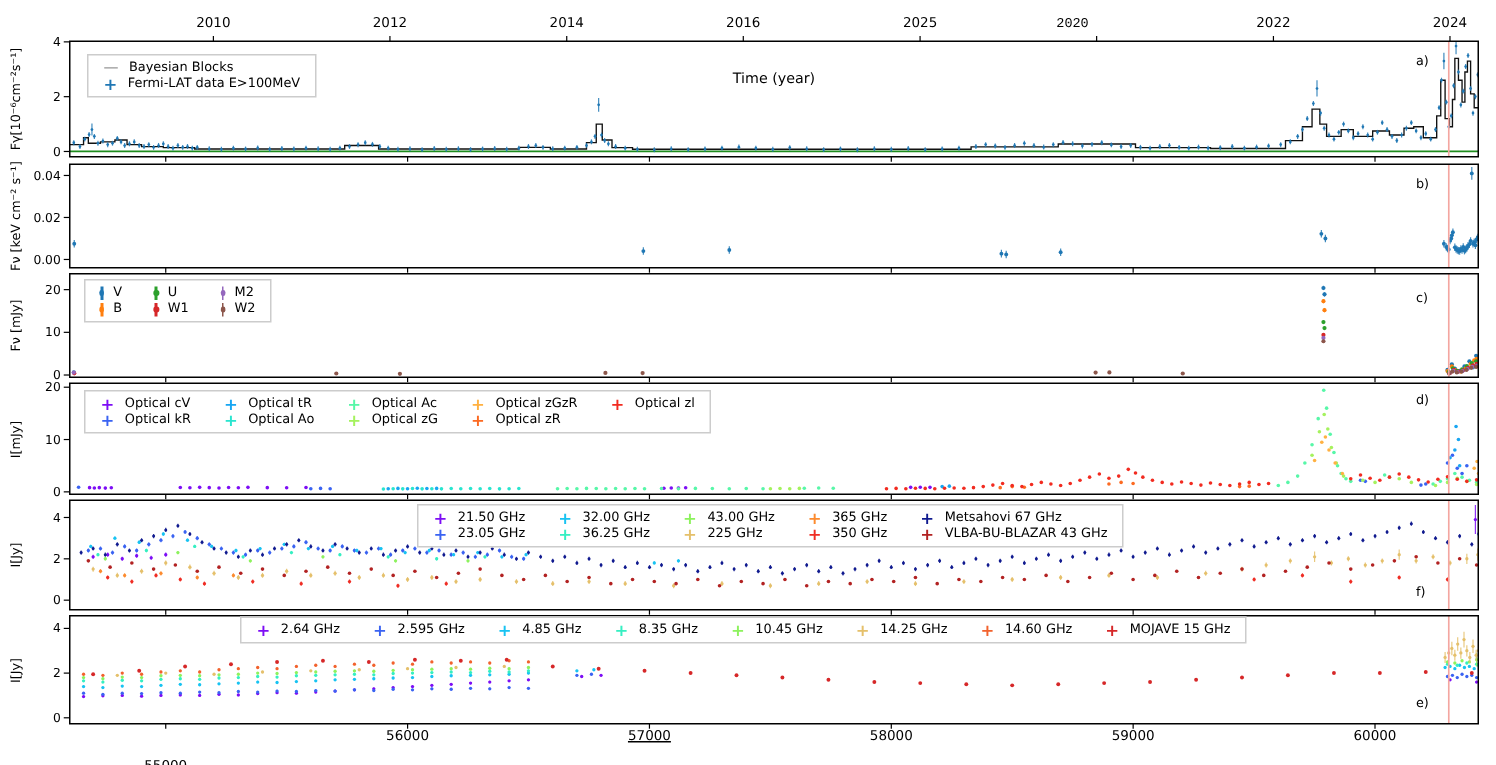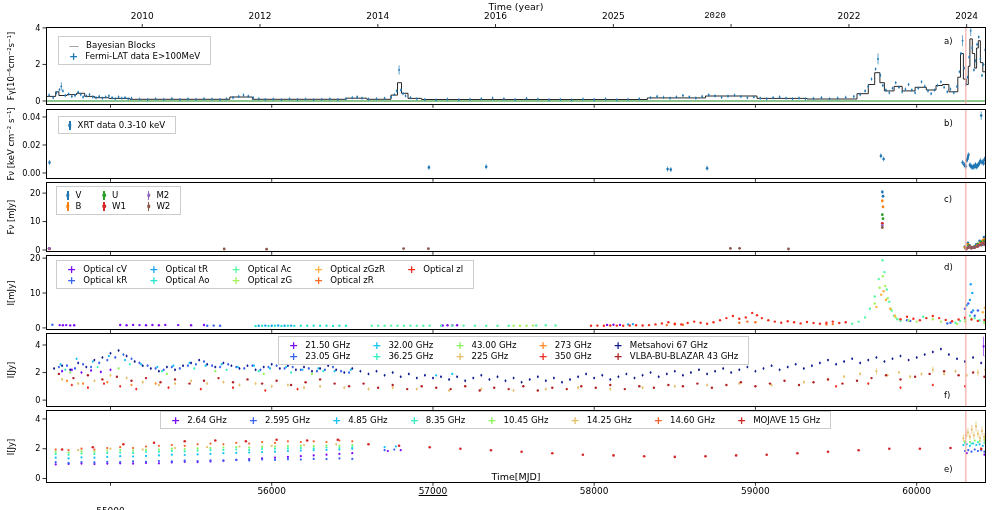--- a/index.html
+++ b/index.html
@@ -1,18 +1,18 @@
 <!DOCTYPE html>
 <html><head>
 <meta charset="utf-8">
 <style>
   html,body{margin:0;padding:0;background:#fff;}
   #fig{position:relative;width:997px;height:510px;background:#fff;overflow:hidden;
        font-family:"DejaVu Sans",sans-serif;color:#000;}
-  .axtitle{position:absolute;font-size:9.5px;transform:translateX(-50%);white-space:nowrap;}
+  .axtitle{position:absolute;font-size:9.5px;transform:translateX(-50%);white-space:nowrap;margin-top:46px;}
   .xticklab{position:absolute;font-size:9px;transform:translateX(-50%);white-space:nowrap;}
   .ylab{position:absolute;font-size:8.5px;transform:translate(-50%,-50%) rotate(-90deg);white-space:nowrap;}
   .pletter{position:absolute;font-size:8.5px;}
   .legend{position:absolute;border:1px solid #ccc;background:rgba(255,255,255,.93);
           display:grid;grid-auto-flow:column;column-gap:22px;row-gap:1px;
           padding:3px 10px;font-size:8.6px;align-items:center;z-index:5;}
   .ent{display:flex;align-items:center;gap:7px;white-space:nowrap;}
   .mk{font-weight:bold;font-size:11px;line-height:9px;display:inline-block;}
   .mk-line{font-weight:normal;font-size:10px;}
   .mkde{position:relative;width:1.5px;height:9px;display:inline-block;}
@@ -1946,26 +1946,20 @@
         <span class="mk mk-line" style="color: rgb(136, 136, 136);">—</span>
         <span>Bayesian Blocks</span>
       </div>
       <div class="ent">
         <span class="mk" style="color: rgb(31, 119, 180);">+</span>
         <span>Fermi-LAT data E&gt;100MeV</span>
       </div>
     </div>
     <div class="ylab" style="left: 11px; top: 144px;">Fν [keV cm⁻² s⁻¹]</div>
     <div class="pletter" style="left: 944px; top: 118px;">b)</div>
-    <div class="legend" style="left: 58px; top: 116px; grid-template-rows: repeat(1, auto);">
-      <div class="ent">
-        <span class="mkde" style="background: rgb(31, 119, 180);"></span>
-        <span>XRT data 0.3-10 keV</span>
-      </div>
-    </div>
     <div class="ylab" style="left: 11px; top: 217px;">Fν [mJy]</div>
     <div class="pletter" style="left: 944px; top: 194px;">c)</div>
     <div class="legend" style="left: 56px; top: 186px; grid-template-rows: repeat(2, auto);">
       <div class="ent">
         <span class="mkde" style="background: rgb(31, 119, 180);"></span>
         <span>V</span>
       </div>
       <div class="ent">
         <span class="mkde" style="background: rgb(255, 127, 14);"></span>
         <span>B</span>
@@ -2049,21 +2043,21 @@
       <div class="ent">
         <span class="mk" style="color: rgb(141, 242, 94);">+</span>
         <span>43.00 GHz</span>
       </div>
       <div class="ent">
         <span class="mk" style="color: rgb(229, 192, 107);">+</span>
         <span>225 GHz</span>
       </div>
       <div class="ent">
         <span class="mk" style="color: rgb(252, 139, 47);">+</span>
-        <span>273 GHz</span>
+        <span>365 GHz</span>
       </div>
       <div class="ent">
         <span class="mk" style="color: rgb(239, 45, 36);">+</span>
         <span>350 GHz</span>
       </div>
       <div class="ent">
         <span class="mk" style="color: rgb(16, 26, 143);">+</span>
         <span>Metsahovi 67 GHz</span>
       </div>
       <div class="ent">

